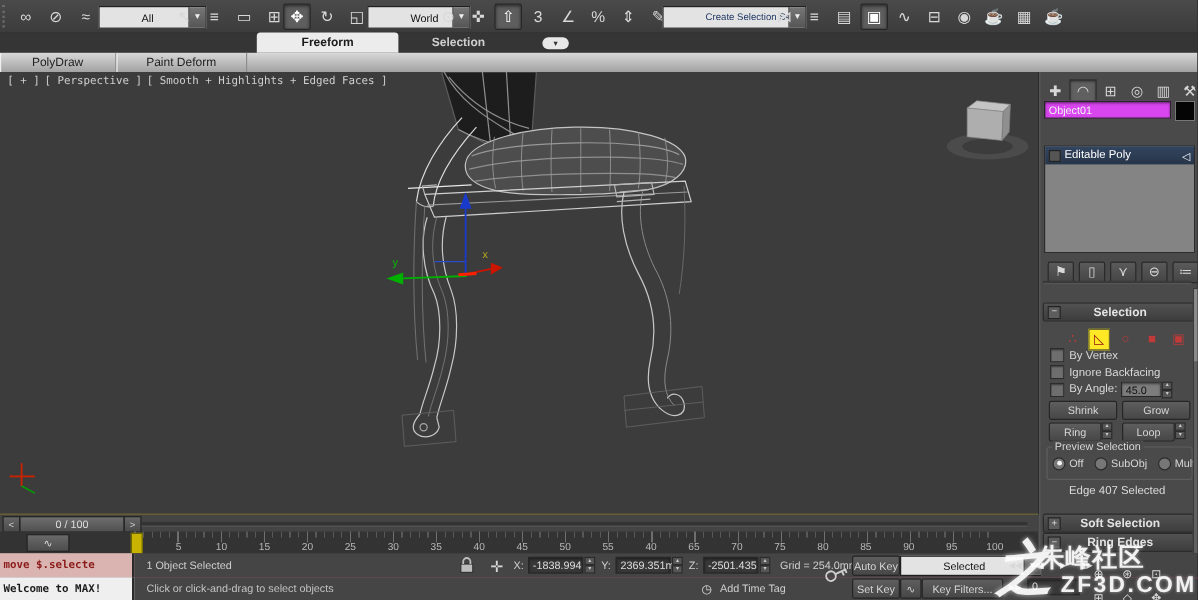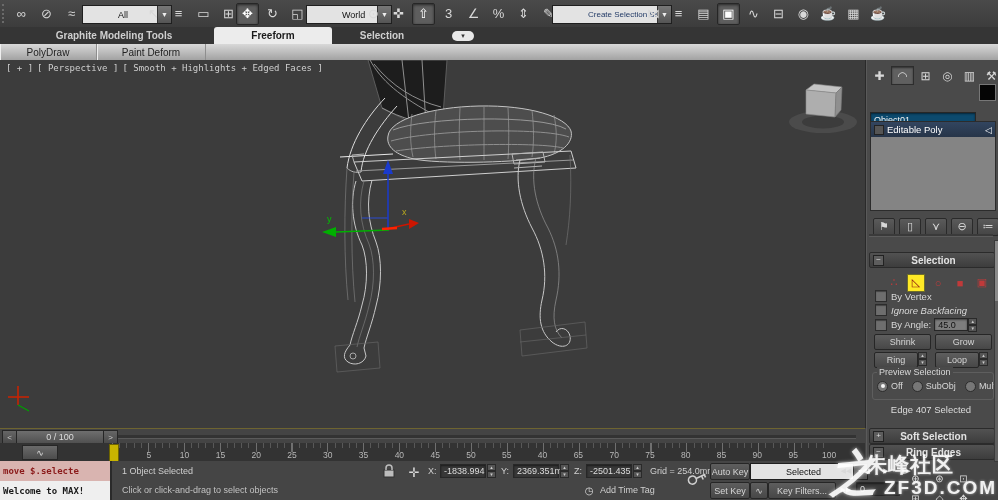--- a/index.html
+++ b/index.html
@@ -155,23 +155,20 @@
         <span class="ticon">∿</span>
         <span class="ticon">⊟</span>
         <span class="ticon">◉</span>
         <span class="ticon">☕</span>
         <span class="ticon">▦</span>
         <span class="ticon">☕</span>
       </div>
   </div>
 
   <div id="ribbon-tabs" class="abs">
-    <div class="rtab" style="left:14px;width:200px;">
-      <span>Graphite Modeling Tools</span>
-      </div>
     <div class="rtab active" style="left:214px;width:118px;">
       <span>Freeform</span>
       </div>
     <div class="rtab" style="left:332px;width:100px;">
       <span>Selection</span>
       </div>
     <div class="rpill" style="left:452px;">
       <span>▾</span>
       </div>
   </div>
@@ -425,21 +422,21 @@
 
   <div id="cmd-panel" class="abs">
     <div class="abs igroup" style="left:2px;top:2px;gap:1px;">
         <span class="cp-tab">✚</span>
         <span class="cp-tab active">◠</span>
         <span class="cp-tab">⊞</span>
         <span class="cp-tab">◎</span>
         <span class="cp-tab">▥</span>
         <span class="cp-tab">⚒</span>
       </div>
-    <div class="abs field" style="left:3px;top:24px;width:106px;height:15px;background:#0c4a6e;color:#f2f2f2;margin-top:28px;">
+    <div class="abs field" style="left:3px;top:24px;width:106px;height:15px;background:#d946ef;color:#f2f2f2;">
       <span>Object01</span>
       </div>
     <div class="abs" style="left:112px;top:24px;width:15px;height:15px;background:#050505;border:1px solid #777;"></div>
     <div class="abs" style="left:3px;top:61px;width:124px;height:88px;background:#848484;border:1px solid #2c2c2c;">
       <div style="height:15px;background:linear-gradient(#32455f,#273549);display:flex;align-items:center;color:#fff;" class="stack-item active">
         <span style="width:8px;height:8px;background:#555;border:1px solid #222;margin:0 3px;"></span>
         <span style="flex:1;font-size:9.5px;">Editable Poly</span>
         <span style="margin-right:3px;font-size:9px;">◁</span>
       </div>
     </div>
@@ -460,21 +457,21 @@
         <span class="so-icon">∴</span>
         <span class="so-icon active">◺</span>
         <span class="so-icon">○</span>
         <span class="so-icon">■</span>
         <span class="so-icon">▣</span>
       </div>
     <div class="chkrow" style="top:230px;">
       <span class="chk"></span>
       <span>By Vertex</span>
     </div>
-    <div class="chkrow" style="top:244px;font-style:italic;">
+    <div class="chkrow" style="top:244px;">
       <span class="chk"></span>
       <span>Ignore Backfacing</span>
     </div>
     <div class="chkrow" style="top:258px;">
       <span class="chk"></span>
       <span>By Angle:</span>
       <span class="field" style="width:34px;height:13px;margin-left:3px;background:#7d7d7d;color:#111;">
         <span>45.0</span>
         </span>
       <span class="spin" style="height:13px;">

